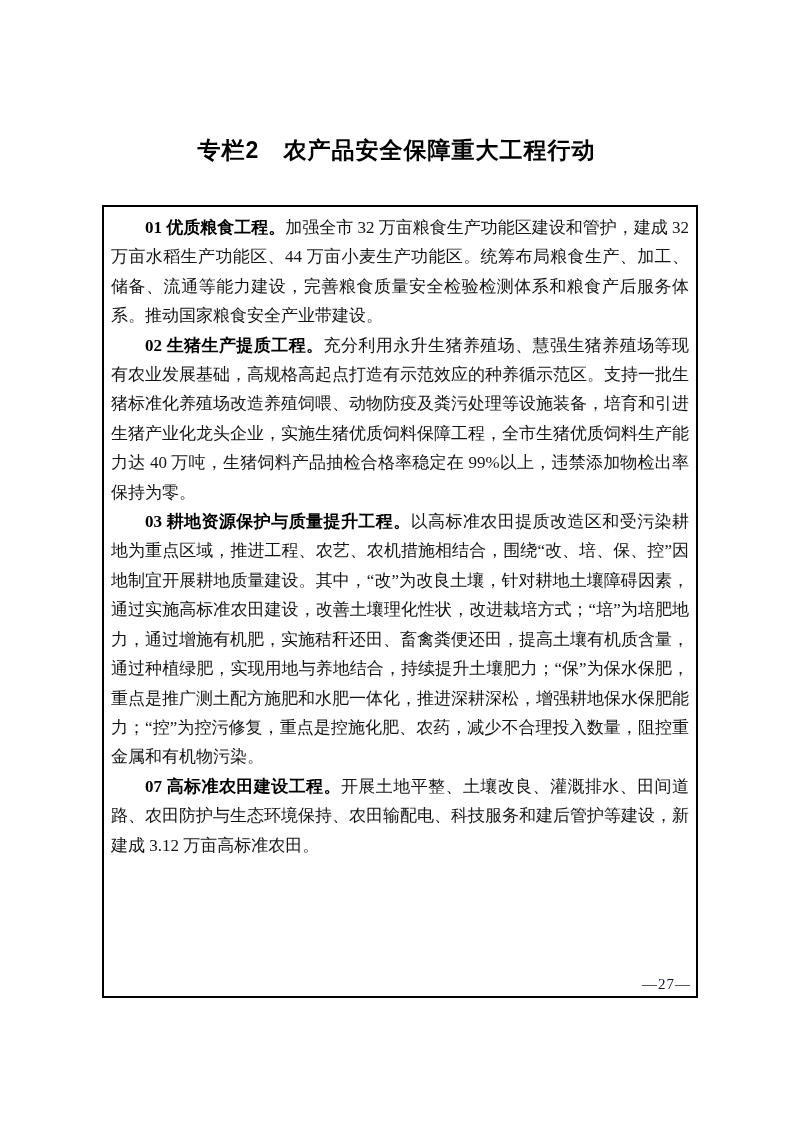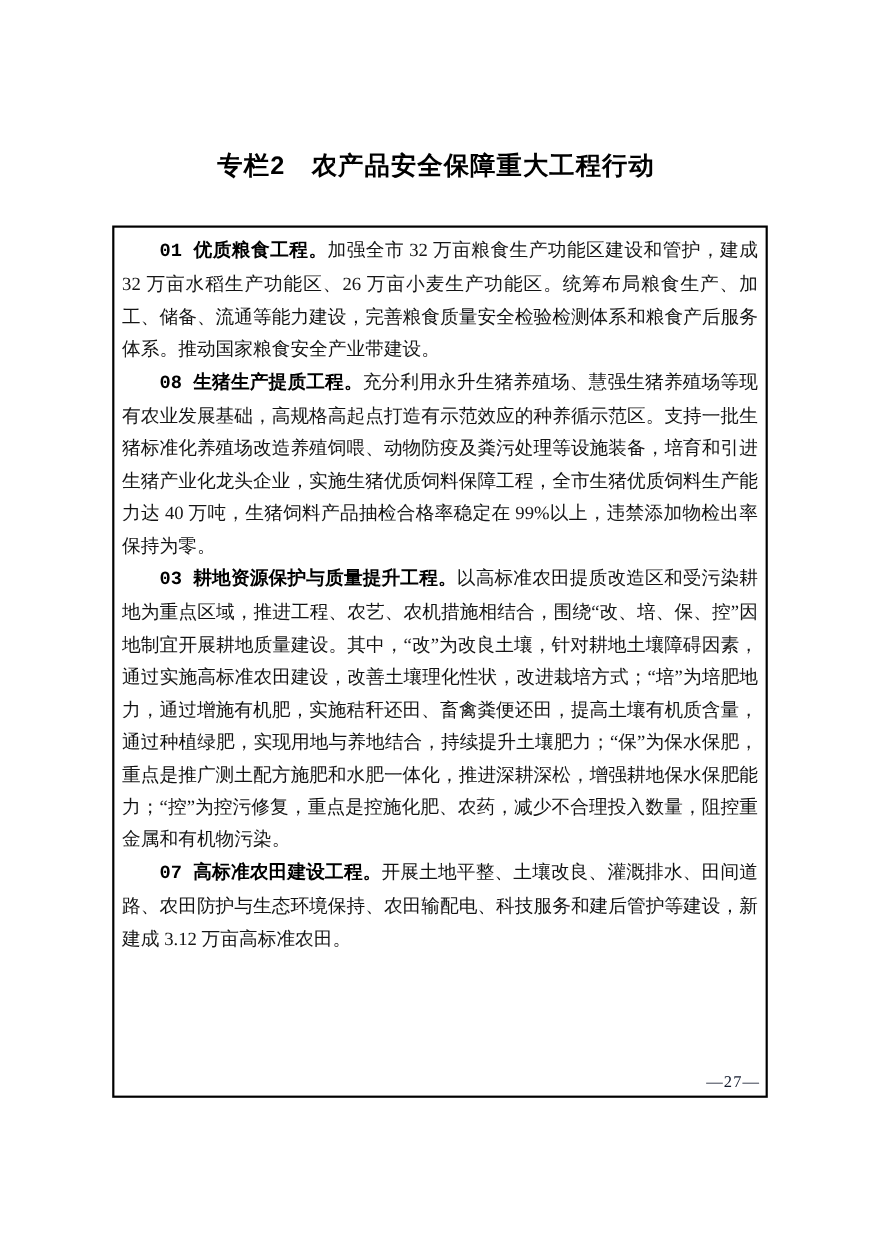--- a/index.html
+++ b/index.html
@@ -39,21 +39,21 @@
   }
   .para {
     font-size: 17px;
     line-height: 29.4px;
     text-align: justify;
     text-indent: 2em;
     color: #141414;
     word-break: break-all;
   }
   .lead {
-    font-family: Liberation Mono, monospace;
+    font-family: Liberation Serif, serif;
     font-weight: 700;
     color: #000000;
   }
   .pageno {
     position: absolute;
     top: 976px;
     right: 102px;
     font-size: 15px;
     letter-spacing: 1px;
     font-family: "Liberation Serif", serif;
@@ -62,23 +62,23 @@
 </style>
 </head>
 <body>
 
 <div class="page">
 
   <div class="doc-title">专栏2　农产品安全保障重大工程行动</div>
 
   <div class="panel">
 
-    <p class="para"><span class="lead">01 优质粮食工程。</span><span>加强全市 32 万亩粮食生产功能区建设和管护，建成 32 万亩水稻生产功能区、26 万亩小麦生产功能区。统筹布局粮食生产、加工、储备、流通等能力建设，完善粮食质量安全检验检测体系和粮食产后服务体系。推动国家粮食安全产业带建设。</span></p>
+    <p class="para"><span class="lead">01 优质粮食工程。</span><span>加强全市 32 万亩粮食生产功能区建设和管护，建成 32 万亩水稻生产功能区、44 万亩小麦生产功能区。统筹布局粮食生产、加工、储备、流通等能力建设，完善粮食质量安全检验检测体系和粮食产后服务体系。推动国家粮食安全产业带建设。</span></p>
 
-    <p class="para"><span class="lead">08 生猪生产提质工程。</span><span>充分利用永升生猪养殖场、慧强生猪养殖场等现有农业发展基础，高规格高起点打造有示范效应的种养循示范区。支持一批生猪标准化养殖场改造养殖饲喂、动物防疫及粪污处理等设施装备，培育和引进生猪产业化龙头企业，实施生猪优质饲料保障工程，全市生猪优质饲料生产能力达 40 万吨，生猪饲料产品抽检合格率稳定在 99%以上，违禁添加物检出率保持为零。</span></p>
+    <p class="para"><span class="lead">02 生猪生产提质工程。</span><span>充分利用永升生猪养殖场、慧强生猪养殖场等现有农业发展基础，高规格高起点打造有示范效应的种养循示范区。支持一批生猪标准化养殖场改造养殖饲喂、动物防疫及粪污处理等设施装备，培育和引进生猪产业化龙头企业，实施生猪优质饲料保障工程，全市生猪优质饲料生产能力达 40 万吨，生猪饲料产品抽检合格率稳定在 99%以上，违禁添加物检出率保持为零。</span></p>
 
 
 
     <p class="para"><span class="lead">03 耕地资源保护与质量提升工程。</span><span>以高标准农田提质改造区和受污染耕地为重点区域，推进工程、农艺、农机措施相结合，围绕“改、培、保、控”因地制宜开展耕地质量建设。其中，“改”为改良土壤，针对耕地土壤障碍因素，通过实施高标准农田建设，改善土壤理化性状，改进栽培方式；“培”为培肥地力，通过增施有机肥，实施秸秆还田、畜禽粪便还田，提高土壤有机质含量，通过种植绿肥，实现用地与养地结合，持续提升土壤肥力；“保”为保水保肥，重点是推广测土配方施肥和水肥一体化，推进深耕深松，增强耕地保水保肥能力；“控”为控污修复，重点是控施化肥、农药，减少不合理投入数量，阻控重金属和有机物污染。</span></p>
 
     <p class="para"><span class="lead">07 高标准农田建设工程。</span><span>开展土地平整、土壤改良、灌溉排水、田间道路、农田防护与生态环境保持、农田输配电、科技服务和建后管护等建设，新建成 3.12 万亩高标准农田。</span></p>
 
   </div>
 
   <div class="pageno">—27—</div>

